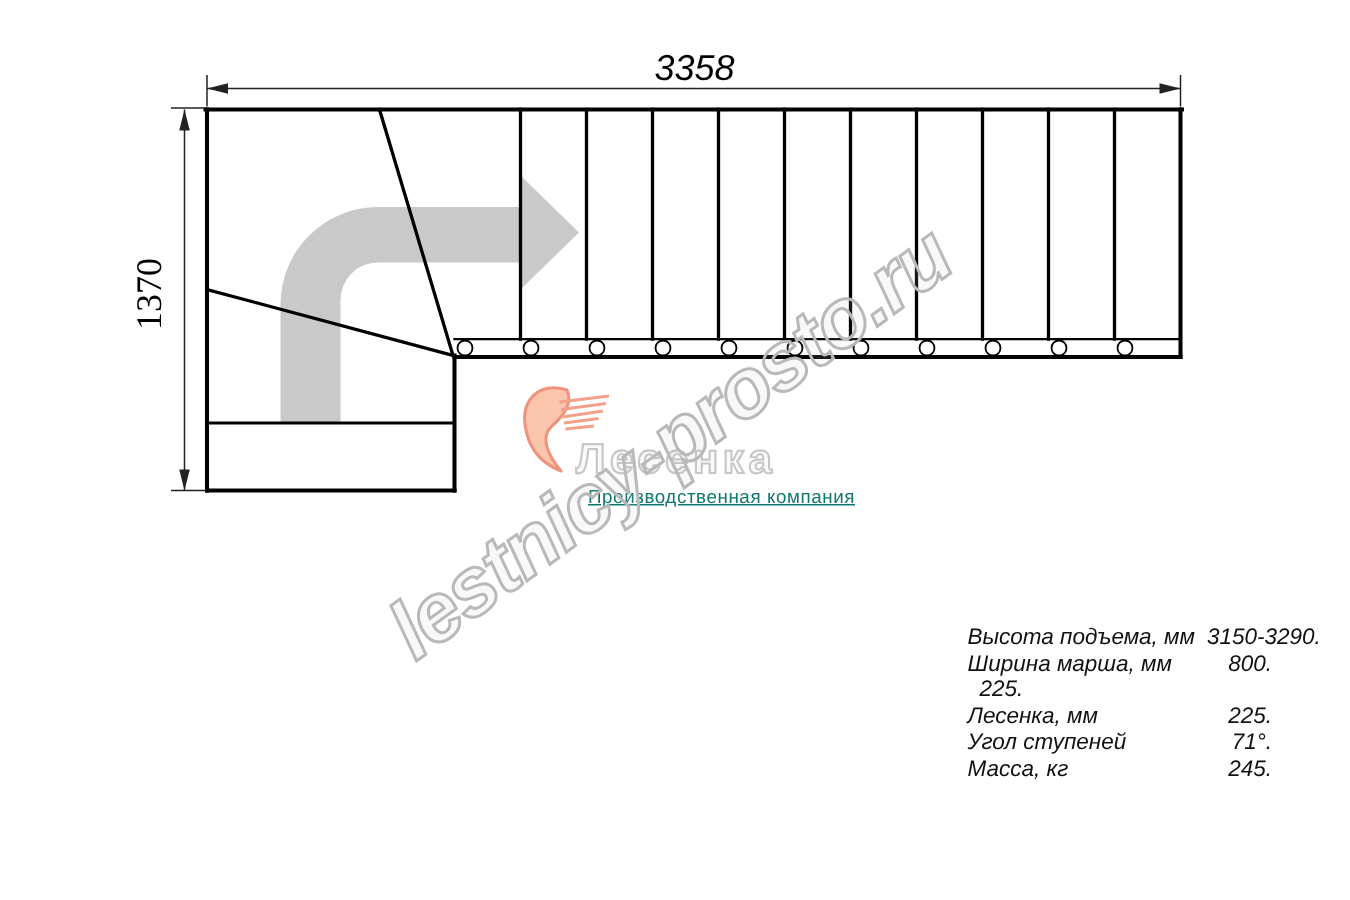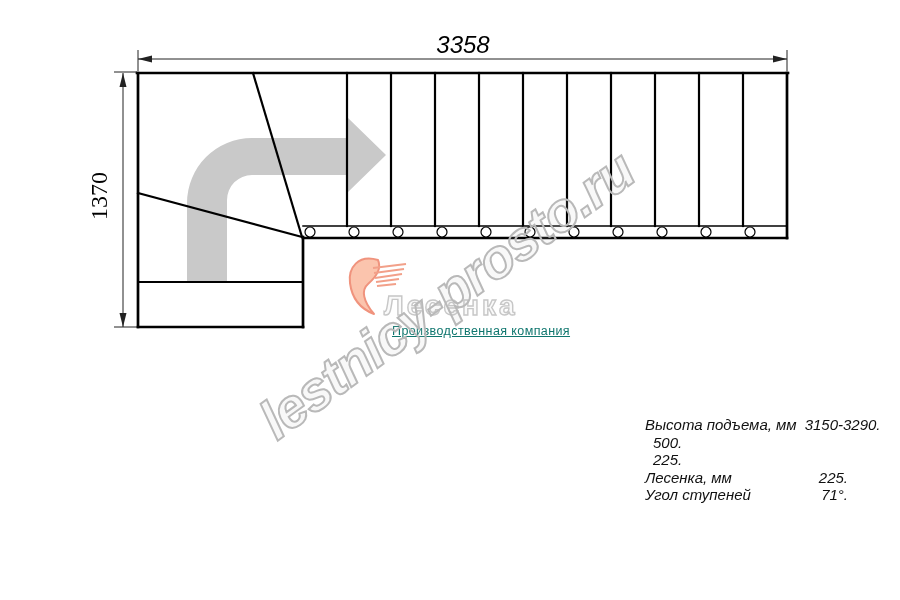--- a/index.html
+++ b/index.html
@@ -151,30 +151,35 @@
 
   <div class="logo-name">Лесенка</div>
   <div class="logo-tagline">Производственная компания</div>
 
   <div class="spec-table">
     <div class="spec-row">
       <span class="spec-label">Высота подъема, мм</span>
       <span class="spec-value">3150-3290.</span>
     </div>
     <div class="spec-row">
-      <span class="spec-value">500.</span>
+      <span class="spec-label">Ширина марша, мм</span>
+      <span class="spec-value">800.</span>
     </div>
     <div class="spec-row">
       <span class="spec-value">225.</span>
     </div>
     <div class="spec-row">
       <span class="spec-label">Лесенка, мм</span>
       <span class="spec-value">225.</span>
     </div>
     <div class="spec-row">
       <span class="spec-label">Угол ступеней</span>
       <span class="spec-value">71°.</span>
     </div>
+    <div class="spec-row">
+      <span class="spec-label">Масса, кг</span>
+      <span class="spec-value">245.</span>
+    </div>
   </div>
 
   <div class="watermark">lestnicy-prosto.ru</div>
 
 </div>
 
 </body></html>

